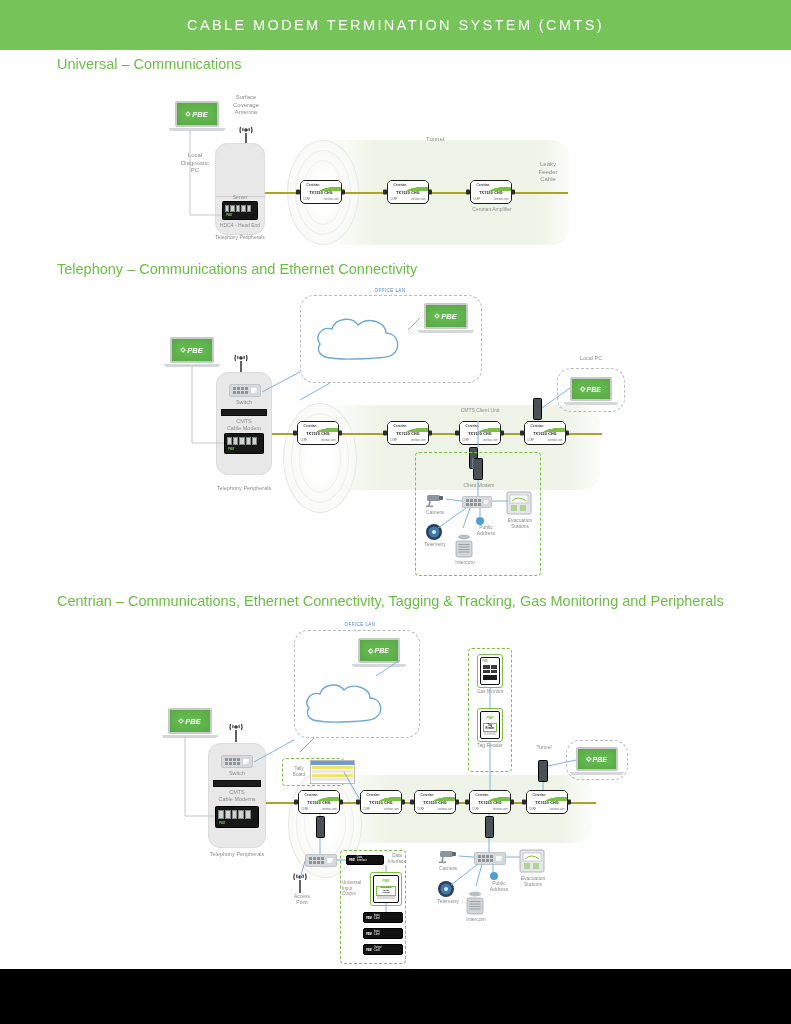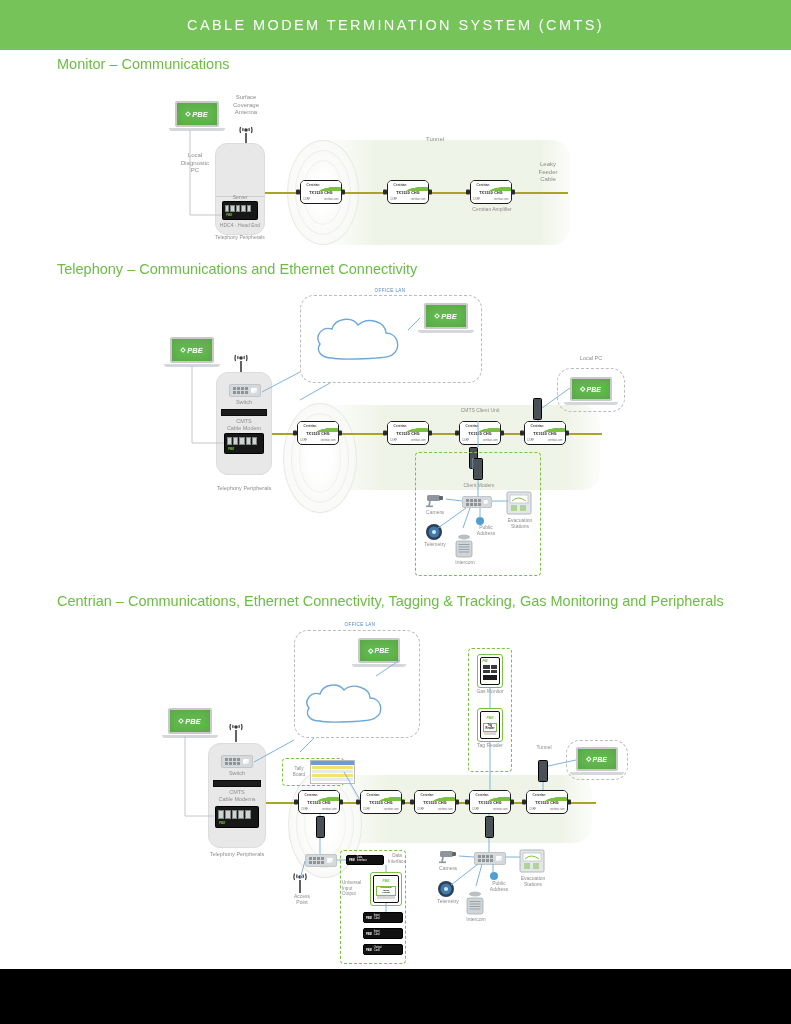--- a/index.html
+++ b/index.html
@@ -139,21 +139,21 @@
 
   .bottom-bar { position:absolute; left:0; bottom:0; width:100%; height:55px; background:#000; }
 </style>
 </head>
 <body>
 
 <div class="header">
   <div class="header-title">CABLE MODEM TERMINATION SYSTEM (CMTS)</div>
 </div>
 
-<div class="section-title" style="top:56px;">Monitor – Communications</div>
+<div class="section-title" style="top:56px;">Universal – Communications</div>
 <div class="section-title" style="top:261px;">Telephony – Communications and Ethernet Connectivity</div>
 <div class="section-title" style="top:593px;">Centrian – Communications, Ethernet Connectivity, Tagging &amp; Tracking, Gas Monitoring and Peripherals</div>
 
 <div class="diagram">
 
   <div class="tunnel-body" style="left:322px; top:140px; width:248px; height:105px;"></div>
   <div class="tunnel-mouth" style="left:287px; top:140px; width:72px; height:105px;"></div>
   <div class="tunnel-mouth" style="left:295px; top:150px; width:56px; height:85px; opacity:.7;"></div>
   <div class="tunnel-mouth" style="left:303px; top:160px; width:40px; height:65px; opacity:.55;"></div>
   <div class="lbl" style="left:405px; top:136px; width:60px;">Tunnel</div>

